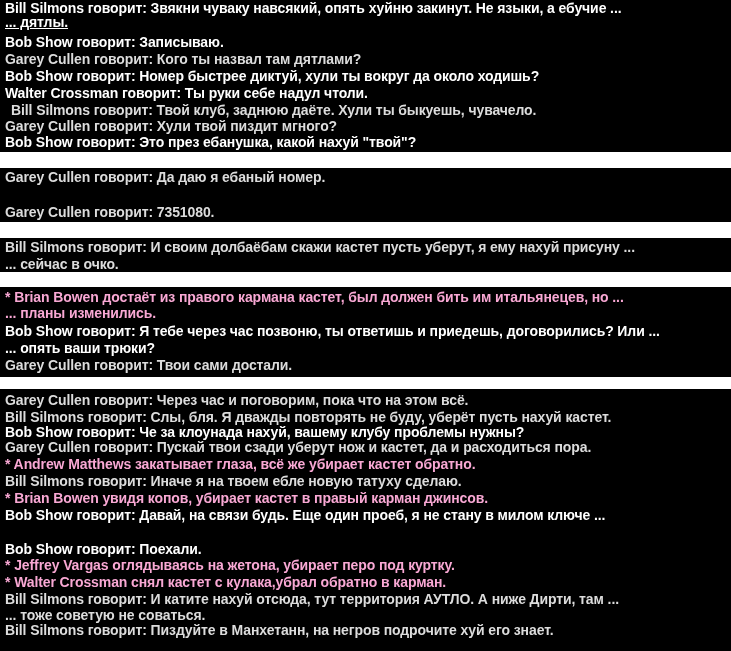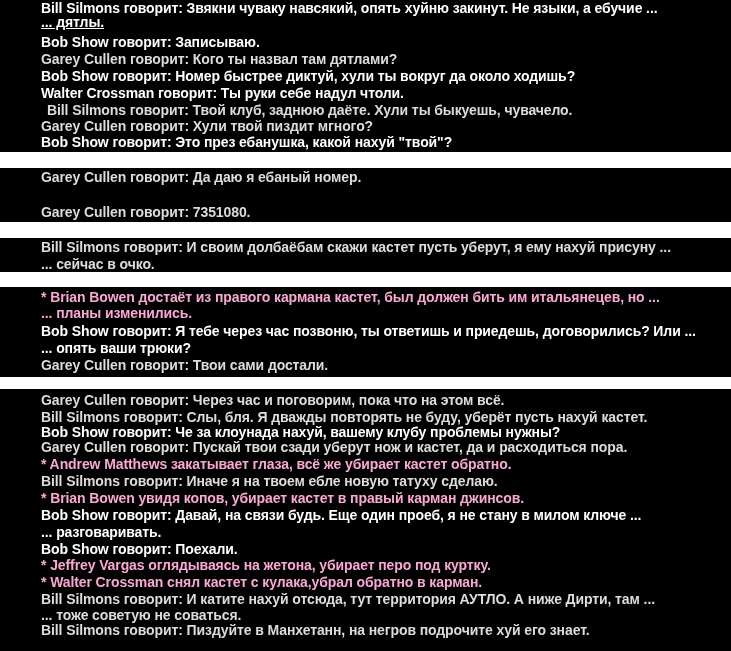--- a/index.html
+++ b/index.html
@@ -17,21 +17,20 @@
     .gap {
       position: absolute; left: 0; width: 731px;
       background: #fff;
     }
     .line {
       position: absolute; left: 5px;
       white-space: nowrap;
       line-height: 16px;
       height: 16px;
       letter-spacing: -0.1px;
-      margin-left: 36px;
     }
     .c-white { color: #ffffff; }
     .c-gray  { color: #dcdcdc; }
     .c-me    { color: #f9a8d4; }
   </style>
 </head>
 <body>
 
 <div class="block" style="top:0; height:152px;">
   <div class="line c-white" style="top:0px;">Bill Silmons говорит: Звякни чуваку навсякий, опять хуйню закинут. Не языки, а ебучие ...</div>
@@ -73,20 +72,19 @@
 
 <div class="block" style="top:389px; height:262px;">
   <div class="line c-gray" style="top:3px;">Garey Cullen говорит: Через час и поговорим, пока что на этом всё.</div>
   <div class="line c-gray" style="top:20px;">Bill Silmons говорит: Слы, бля. Я дважды повторять не буду, уберёт пусть нахуй кастет.</div>
   <div class="line c-white" style="top:35px;">Bob Show говорит: Че за клоунада нахуй, вашему клубу проблемы нужны?</div>
   <div class="line c-gray" style="top:50px;">Garey Cullen говорит: Пускай твои сзади уберут нож и кастет, да и расходиться пора.</div>
   <div class="line c-me" style="top:67px;">* Andrew Matthews закатывает глаза, всё же убирает кастет обратно.</div>
   <div class="line c-gray" style="top:84px;">Bill Silmons говорит: Иначе я на твоем ебле новую татуху сделаю.</div>
   <div class="line c-me" style="top:101px;">* Brian Bowen увидя копов, убирает кастет в правый карман джинсов.</div>
   <div class="line c-white" style="top:118px;">Bob Show говорит: Давай, на связи будь. Еще один проеб, я не стану в милом ключе ...</div>
-  <div class="line c-white" style="top:135px;">... разговаривать.</div>
   <div class="line c-white" style="top:152px;">Bob Show говорит: Поехали.</div>
   <div class="line c-me" style="top:168px;">* Jeffrey Vargas оглядываясь на жетона, убирает перо под куртку.</div>
   <div class="line c-me" style="top:185px;">* Walter Crossman снял кастет с кулака,убрал обратно в карман.</div>
   <div class="line c-gray" style="top:202px;">Bill Silmons говорит: И катите нахуй отсюда, тут территория АУТЛО. А ниже Дирти, там ...</div>
   <div class="line c-gray" style="top:218px;">... тоже советую не соваться.</div>
   <div class="line c-gray" style="top:233px;">Bill Silmons говорит: Пиздуйте в Манхетанн, на негров подрочите хуй его знает.</div>
 </div>
 
 </body></html>

